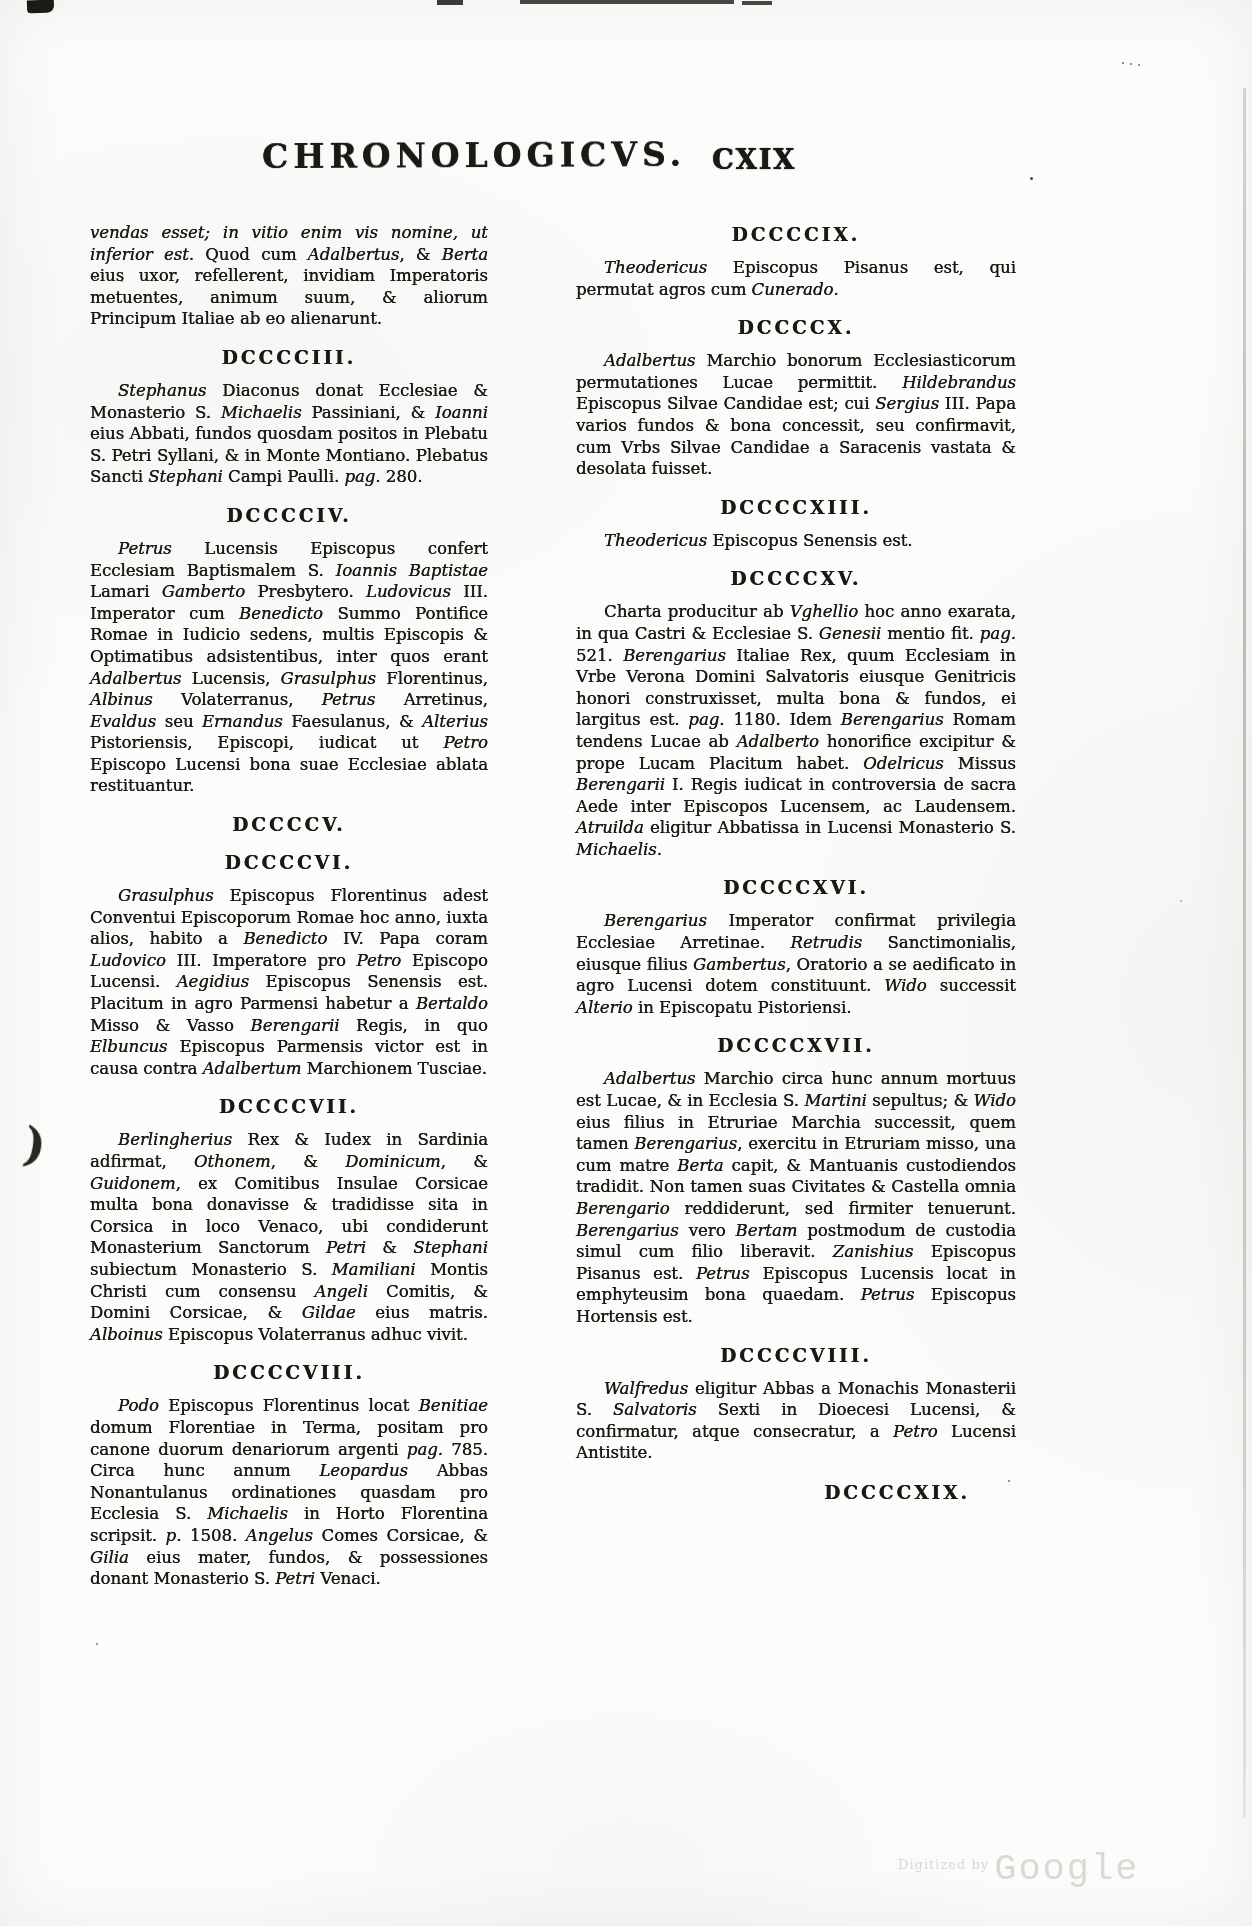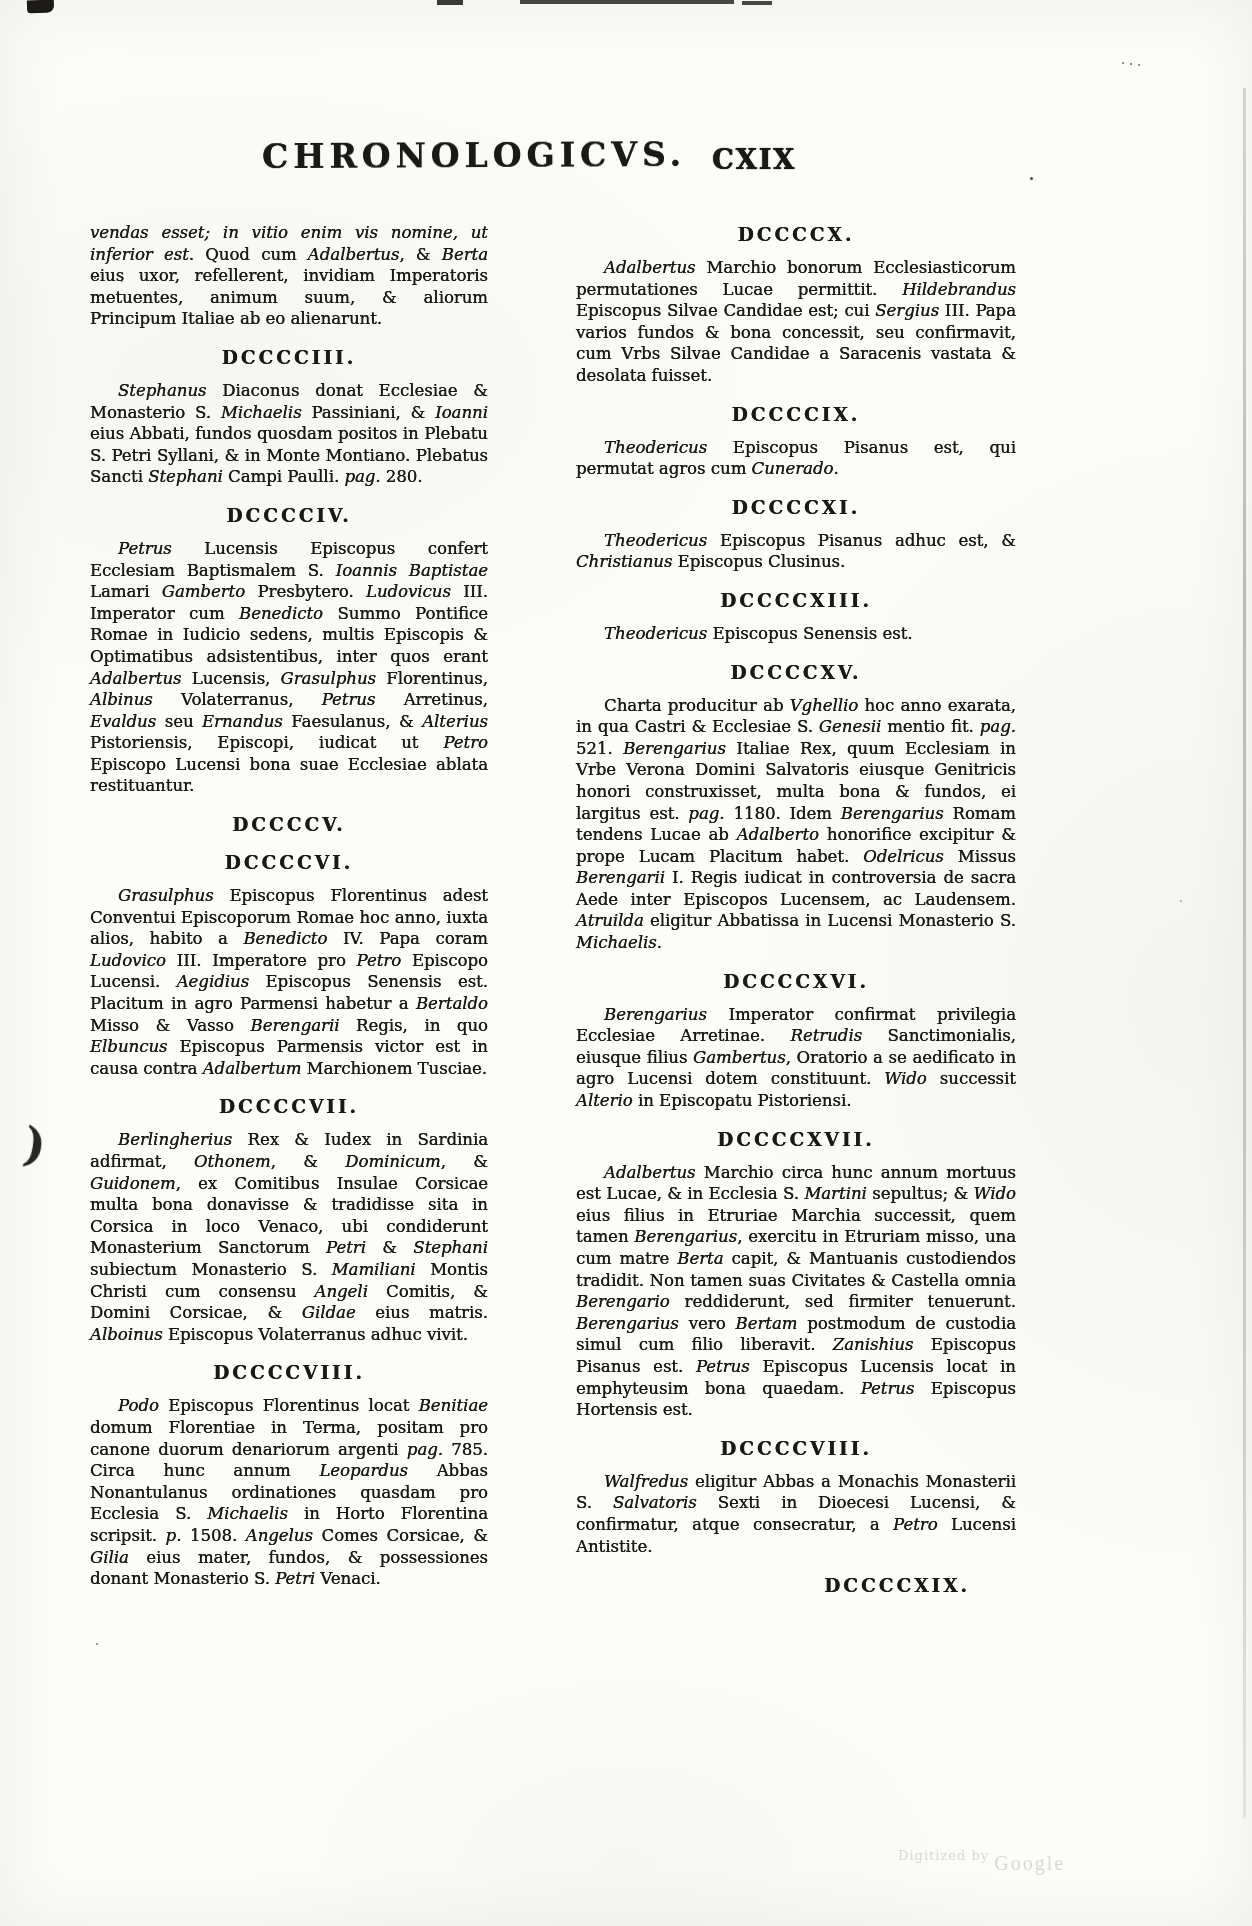--- a/index.html
+++ b/index.html
@@ -56,21 +56,21 @@
     font-size:46px;color:#2a2723;font-weight:bold;
     transform:rotate(9deg);filter:blur(0.3px);
   }
   .watermark{
     position:absolute;left:898px;top:1848px;
     color:rgba(175,173,168,0.45);
     filter:blur(0.7px);
     white-space:nowrap;
   }
   .watermark .wm-small{font-size:13px;letter-spacing:1px;vertical-align:10px;}
-  .watermark .wm-brand{font-size:20px;letter-spacing:2px;font-family:Liberation Serif, serif;}
+  .watermark .wm-brand{font-size:37px;letter-spacing:2px;font-family:Liberation Mono, monospace;}
   
   .art{position:absolute;background:#1c1a17;}
   .art-blob-tl{left:27px;top:0;width:27px;height:13px;border-radius:0 0 7px 4px;transform:rotate(-2deg);}
   .art-dash-1{left:437px;top:0;width:26px;height:5px;opacity:.85;}
   .art-dash-2{left:520px;top:0;width:214px;height:4px;opacity:.8;}
   .art-dash-3{left:742px;top:1px;width:30px;height:4px;opacity:.8;}
   .art-edge-right{left:1243px;top:88px;width:3px;height:1730px;background:linear-gradient(#b9b6b0,#8f8c86 30%,#b5b2ac 80%,#d6d4cf);opacity:.55;}
   .speck{position:absolute;border-radius:50%;}
 </style>
 </head>
@@ -122,30 +122,26 @@
       <p class="entry-body ink"><i>Berlingherius</i> Rex &amp; Iudex in Sardinia adfirmat, <i>Othonem</i>, &amp; <i>Dominicum</i>, &amp; <i>Guidonem</i>, ex Comitibus Insulae Corsicae multa bona donavisse &amp; tradidisse sita in Corsica in loco Venaco, ubi condiderunt Monasterium Sanctorum <i>Petri</i> &amp; <i>Stephani</i> subiectum Monasterio S. <i>Mamiliani</i> Montis Christi cum consensu <i>Angeli</i> Comitis, &amp; Domini Corsicae, &amp; <i>Gildae</i> eius matris. <i>Alboinus</i> Episcopus Volaterranus adhuc vivit.</p>
     </section>
     <section class="sec">
       <h3 class="year-heading ink">DCCCCVIII.</h3>
       <p class="entry-body ink"><i>Podo</i> Episcopus Florentinus locat <i>Benitiae</i> domum Florentiae in Terma, positam pro canone duorum denariorum argenti <i>pag.</i> 785. Circa hunc annum <i>Leopardus</i> Abbas Nonantulanus ordinationes quasdam pro Ecclesia S. <i>Michaelis</i> in Horto Florentina scripsit. <i>p.</i> 1508. <i>Angelus</i> Comes Corsicae, &amp; <i>Gilia</i> eius mater, fundos, &amp; possessiones donant Monasterio S. <i>Petri</i> Venaci.</p>
     </section>
   </div>
 
   <div class="col col-right">
     <section class="sec">
-      <h3 class="year-heading ink">DCCCCX.</h3>
-      <p class="entry-body ink"><i>Adalbertus</i> Marchio bonorum Ecclesiasticorum permutationes Lucae permittit. <i>Hildebrandus</i> Episcopus Silvae Candidae est; cui <i>Sergius</i> III. Papa varios fundos &amp; bona concessit, seu confirmavit, cum Vrbs Silvae Candidae a Saracenis vastata &amp; desolata fuisset.</p>
-    </section>
-    <section class="sec">
       <h3 class="year-heading ink">DCCCCIX.</h3>
       <p class="entry-body ink"><i>Theodericus</i> Episcopus Pisanus est, qui permutat agros cum <i>Cunerado</i>.</p>
     </section>
     <section class="sec">
-      <h3 class="year-heading ink">DCCCCXI.</h3>
-      <p class="entry-body ink"><i>Theodericus</i> Episcopus Pisanus adhuc est, &amp; <i>Christianus</i> Episcopus Clusinus.</p>
+      <h3 class="year-heading ink">DCCCCX.</h3>
+      <p class="entry-body ink"><i>Adalbertus</i> Marchio bonorum Ecclesiasticorum permutationes Lucae permittit. <i>Hildebrandus</i> Episcopus Silvae Candidae est; cui <i>Sergius</i> III. Papa varios fundos &amp; bona concessit, seu confirmavit, cum Vrbs Silvae Candidae a Saracenis vastata &amp; desolata fuisset.</p>
     </section>
     <section class="sec">
       <h3 class="year-heading ink">DCCCCXIII.</h3>
       <p class="entry-body ink"><i>Theodericus</i> Episcopus Senensis est.</p>
     </section>
     <section class="sec">
       <h3 class="year-heading ink">DCCCCXV.</h3>
       <p class="entry-body ink">Charta producitur ab <i>Vghellio</i> hoc anno exarata, in qua Castri &amp; Ecclesiae S. <i>Genesii</i> mentio fit. <i>pag.</i> 521. <i>Berengarius</i> Italiae Rex, quum Ecclesiam in Vrbe Verona Domini Salvatoris eiusque Genitricis honori construxisset, multa bona &amp; fundos, ei largitus est. <i>pag.</i> 1180. Idem <i>Berengarius</i> Romam tendens Lucae ab <i>Adalberto</i> honorifice excipitur &amp; prope Lucam Placitum habet. <i>Odelricus</i> Missus <i>Berengarii</i> I. Regis iudicat in controversia de sacra Aede inter Episcopos Lucensem, ac Laudensem. <i>Atruilda</i> eligitur Abbatissa in Lucensi Monasterio S. <i>Michaelis</i>.</p>
     </section>
     <section class="sec">

